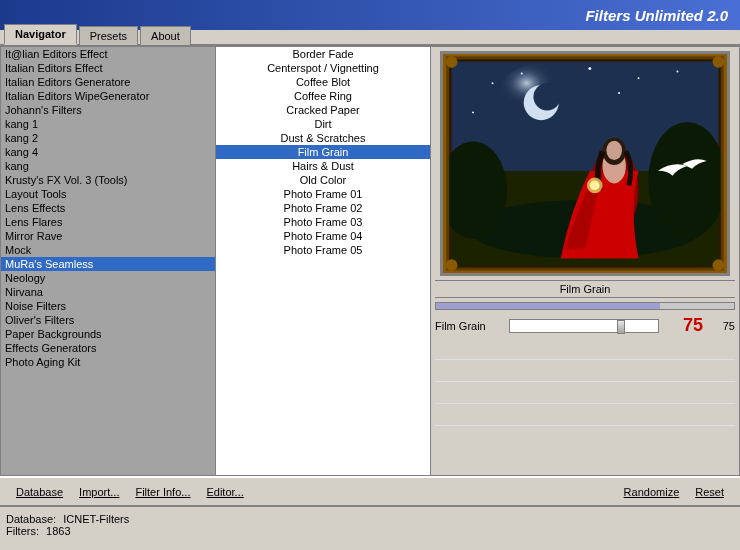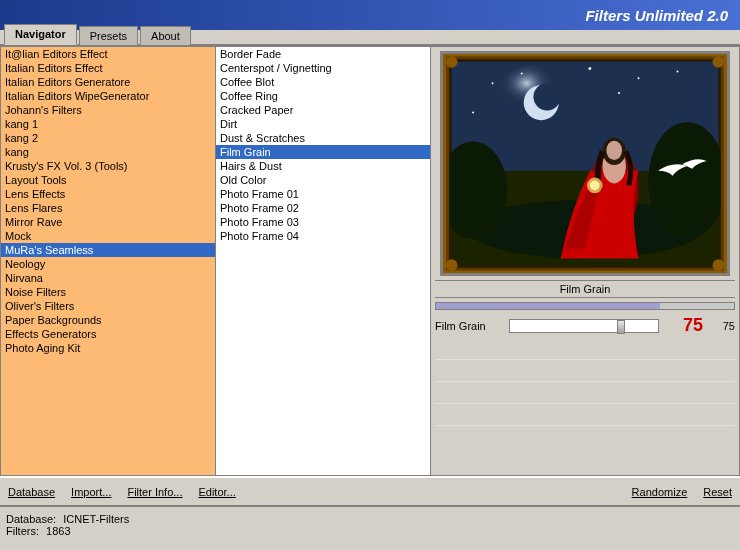--- a/index.html
+++ b/index.html
@@ -65,21 +65,21 @@
       border: 1px solid #808080;
       background: #d4d0c8;
     }
 
     
     .left-panel {
       width: 215px;
       border-right: 1px solid #808080;
       display: flex;
       flex-direction: column;
-      background: #fdba74;
+      background: #a3a3a3;
     }
 
     .nav-list {
       flex: 1;
       overflow-y: auto;
       overflow-x: hidden;
       list-style: none;
       padding: 0;
       margin: 0;
     }
@@ -105,20 +105,21 @@
       width: 215px;
       border-right: 1px solid #808080;
       background: #fff;
       overflow-y: auto;
     }
 
     .effects-list {
       list-style: none;
       padding: 0;
       margin: 0;
+      text-align: center;
     }
     .effects-list li {
       padding: 1px 4px;
       cursor: pointer;
       white-space: nowrap;
     }
     .effects-list li.selected {
       background: #316ac5;
       color: #fff;
     }
@@ -205,21 +206,21 @@
     }
 
     
     .toolbar {
       height: 30px;
       background: #d4d0c8;
       border-top: 2px solid #fff;
       border-bottom: 1px solid #808080;
       display: flex;
       align-items: center;
-      padding: 0 4px;
+      padding: 0 12px;
       gap: 8px;
     }
     .toolbar-btn {
       background: none;
       border: none;
       font-size: 11px;
       cursor: pointer;
       padding: 2px 4px;
       text-decoration: underline;
       color: #000;
@@ -280,20 +281,21 @@
 
   <div class="left-panel">
     <ul class="nav-list" id="nav-list">
     <li>It@lian Editors Effect</li>
         <li>Italian Editors Effect</li>
         <li>Italian Editors Generatore</li>
         <li>Italian Editors WipeGenerator</li>
         <li>Johann's Filters</li>
         <li>kang 1</li>
         <li>kang 2</li>
+        <li>kang 4</li>
         <li>kang</li>
         <li>Krusty's FX Vol. 3 (Tools)</li>
         <li>Layout Tools</li>
         <li>Lens Effects</li>
         <li>Lens Flares</li>
         <li>Mirror Rave</li>
         <li>Mock</li>
         <li class="selected">MuRa's Seamless</li>
         <li>Neology</li>
         <li>Nirvana</li>
@@ -314,20 +316,21 @@
         <li>Cracked Paper</li>
         <li>Dirt</li>
         <li>Dust &amp; Scratches</li>
         <li class="selected">Film Grain</li>
         <li>Hairs &amp; Dust</li>
         <li>Old Color</li>
         <li>Photo Frame 01</li>
         <li>Photo Frame 02</li>
         <li>Photo Frame 03</li>
         <li>Photo Frame 04</li>
+        <li>Photo Frame 05</li>
       </ul>
   </div>
 
   <div class="right-panel">
 
     <div class="preview-image">
       <svg class="preview-svg" viewBox="0 0 290 225" xmlns="http://www.w3.org/2000/svg">
 
         <defs>
           <radialGradient id="moonGlow" cx="35%" cy="25%" r="30%">

